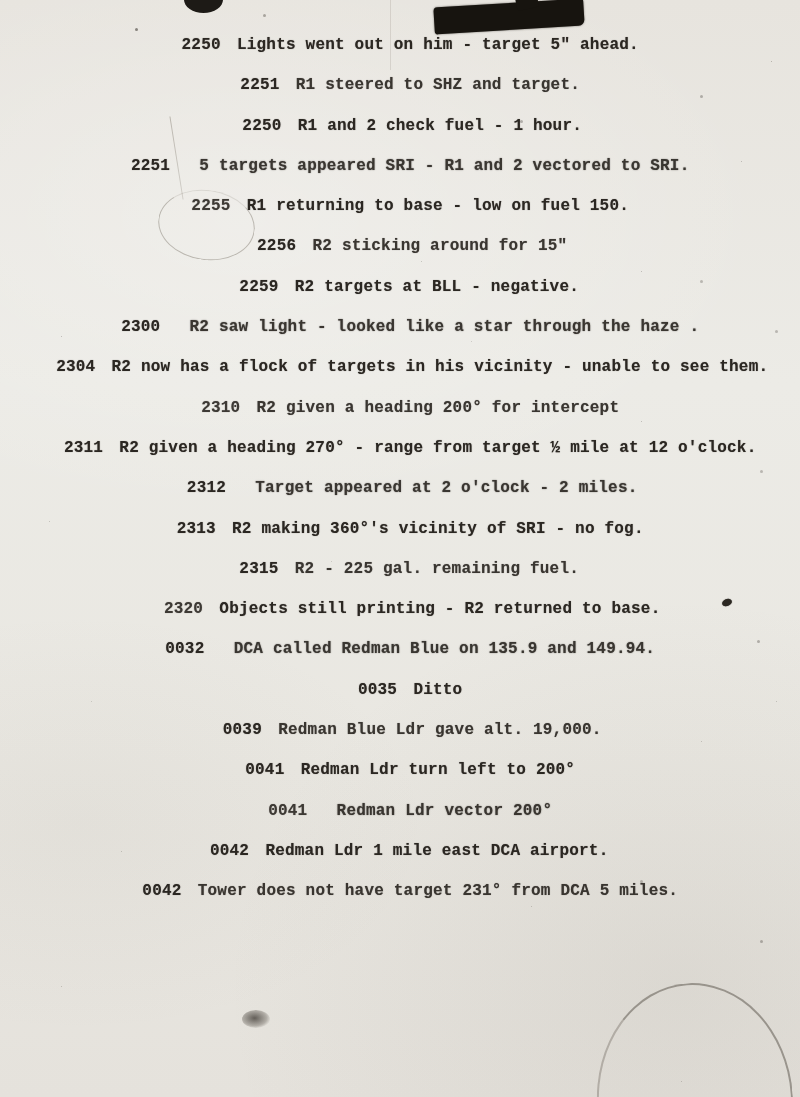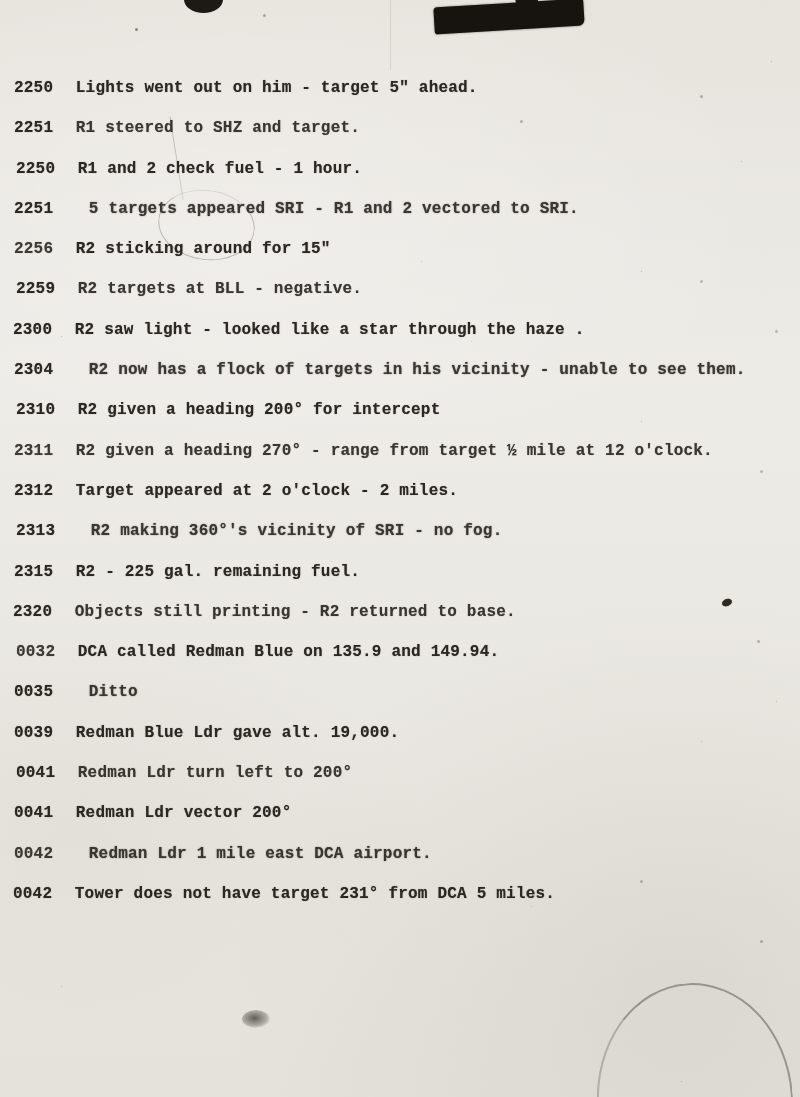--- a/index.html
+++ b/index.html
@@ -8,21 +8,21 @@
     width:800px;height:1097px;
     overflow:hidden;
     background:
       radial-gradient(ellipse 900px 500px at 30% 20%, rgba(255,255,255,.25), rgba(0,0,0,0) 60%),
       radial-gradient(ellipse 700px 600px at 85% 90%, rgba(120,112,100,.10), rgba(0,0,0,0) 65%),
       radial-gradient(ellipse 500px 300px at 10% 75%, rgba(130,122,110,.06), rgba(0,0,0,0) 70%),
       linear-gradient(180deg,#e7e4de 0%, #ecebe6 35%, #e9e7e1 70%, #e5e2dc 100%);
     font-family:"Liberation Mono","DejaVu Sans Mono",monospace;
   }
   
-  .log{position:absolute;left:0;top:0;width:100%;padding:68px 0 0 14px;box-sizing:border-box;}
+  .log{position:absolute;left:0;top:0;width:100%;padding:25px 0 0 14px;box-sizing:border-box;text-align:center;}
   .row{
     height:40.3px;line-height:40.3px;white-space:nowrap;
     font-size:16px;font-weight:bold;color:#2b2722;
     text-shadow:0 0 1px rgba(43,39,34,.55);
     letter-spacing:.2px;
   }
   .row .time{display:inline-block;width:52px;}
   .row .text{display:inline-block;}
   .row:nth-child(2n) .text{opacity:.92;}
   .row:nth-child(3n){transform:translateX(2px);}
@@ -136,20 +136,24 @@
   <div class="row">
     <span class="time">2250</span>
     <span class="text">R1 and 2 check fuel - 1 hour.</span>
   </div>
 
   <div class="row">
     <span class="time">2251</span>
     <span class="text">5 targets appeared SRI - R1 and 2 vectored to SRI.</span>
   </div>
 
+  <div class="row">
+    <span class="time">2255</span>
+    <span class="text">R1 returning to base - low on fuel 150.</span>
+  </div>
 
   <div class="row">
     <span class="time">2256</span>
     <span class="text">R2 sticking around for 15"</span>
   </div>
 
   <div class="row">
     <span class="time">2259</span>
     <span class="text">R2 targets at BLL - negative.</span>
   </div>

